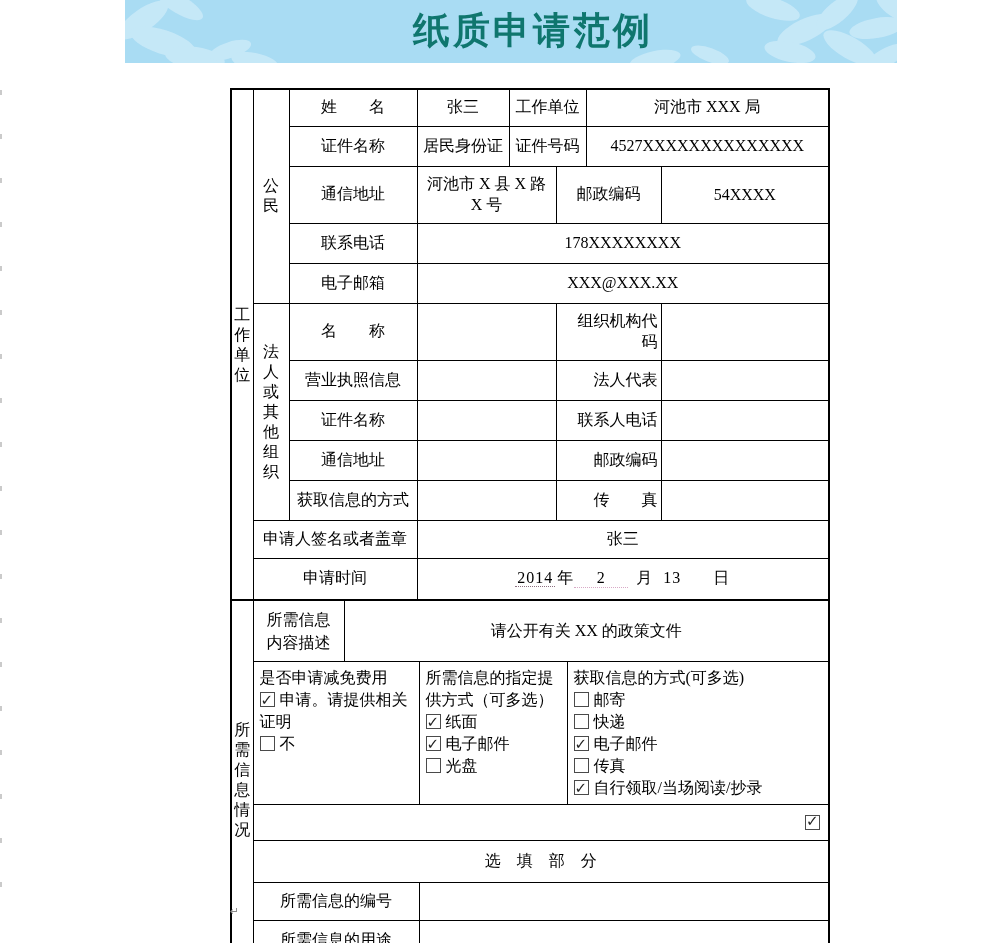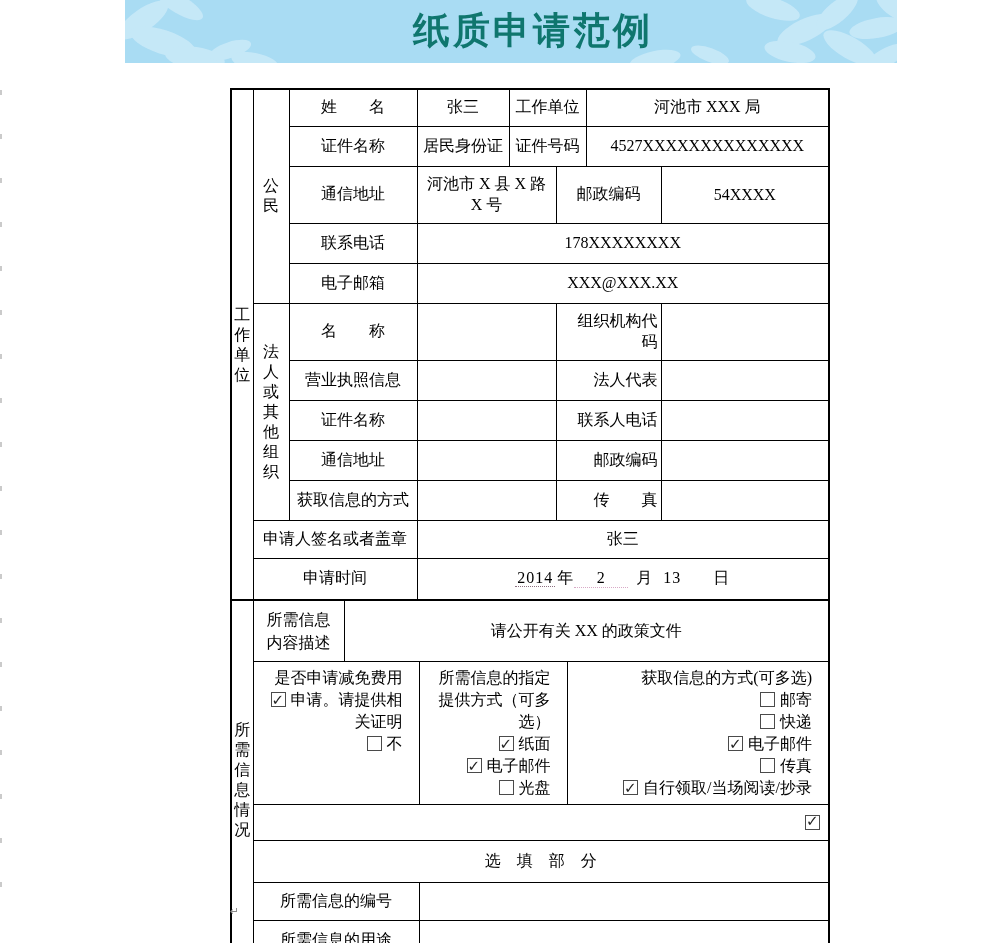--- a/index.html
+++ b/index.html
@@ -24,21 +24,21 @@
   table{border-collapse:collapse;table-layout:fixed;width:598px;border:2px solid #000}
   .t2{margin-top:-2px}
   td{
     border:1px solid #000;font-size:16px;text-align:center;vertical-align:middle;
     padding:7px 3px;overflow:hidden;word-break:break-all;
   }
   tr{height:40px}
   .vcell{padding:0}
   .vtext{width:18px;margin:16px auto;line-height:20px;text-align:center;word-break:break-all}
   .lft{text-align:right;padding-left:6px}
-  .top-left{text-align:right;vertical-align:top;padding:5px 16px;line-height:22px}
+  .top-left{text-align:left;vertical-align:top;padding:5px 6px;line-height:22px}
   .pre{white-space:pre-line;line-height:23px}
   
   .cb{
     display:inline-block;width:13px;height:13px;border:1px solid #4a4a4a;background:#fff;
     margin-right:5px;vertical-align:-2px;position:relative;
   }
   .cb[data-checked="true"]::after{
     content:"\2713";position:absolute;left:0;top:-4px;font-size:15px;font-weight:bold;color:#222;
     font-family:"DejaVu Sans",sans-serif;
   }

